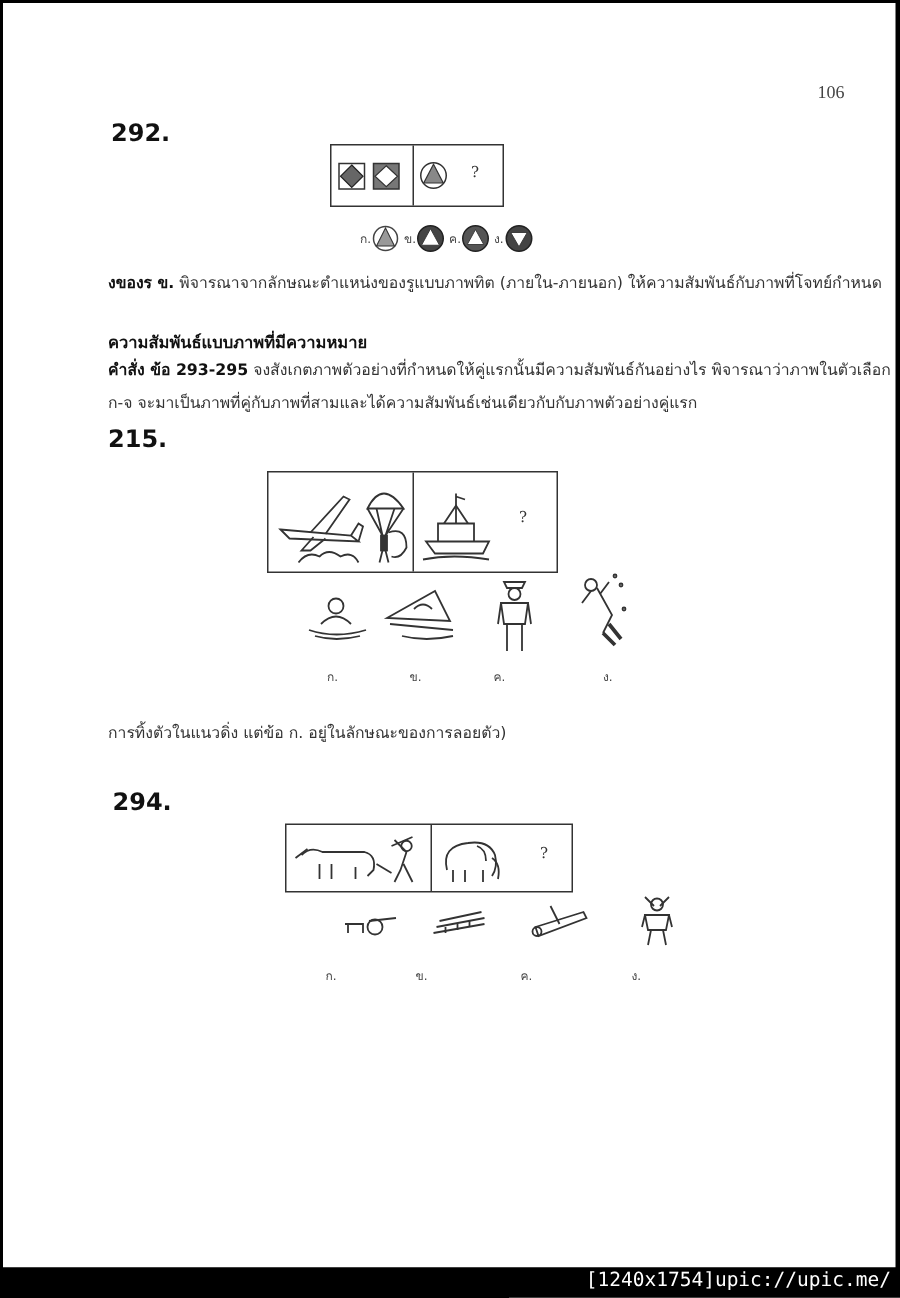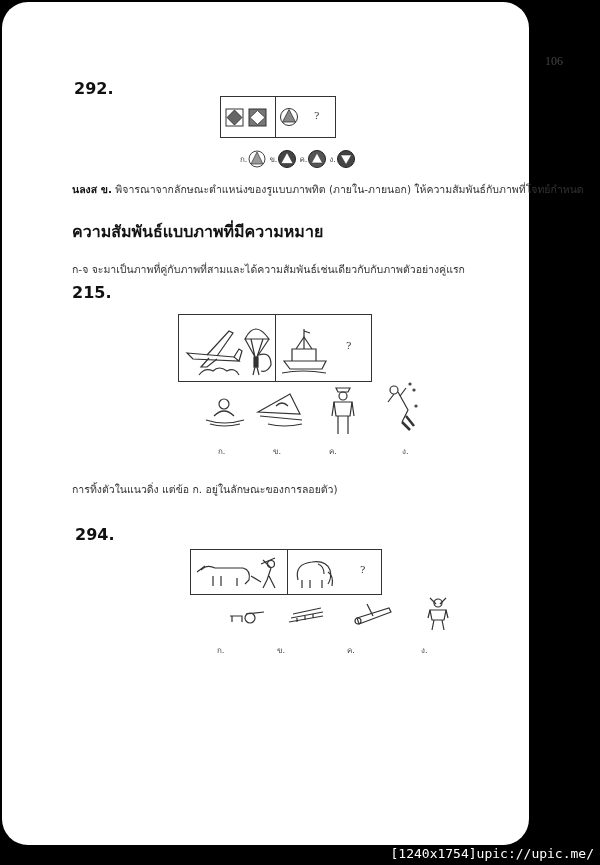--- a/index.html
+++ b/index.html
@@ -1,30 +1,29 @@
 <!DOCTYPE html>
 <html><head>
   <meta charset="utf-8">
   <style>
     html, body { margin: 0; padding: 0; }
     body {
       width: 600px; height: 865px; background: #000; position: relative; overflow: hidden;
       font-family: "DejaVu Sans", "Liberation Sans", sans-serif; color: #222;
     }
     .page {
-      position: absolute; left: 2px; top: 2px; width: 527px; height: 843px;
+      position: absolute; left: 2px; top: 2px; width: 595px; height: 843px;
       background: #fff;
-      border-radius: 26px;
     }
     .abs { position: absolute; }
     .page-num { left: 543px; top: 52px; font-family: "Liberation Serif", "DejaVu Serif", serif; font-size: 12px; color: #444; }
     .qnum { font-size: 16px; font-weight: bold; color: #111; }
     .txt { font-size: 10.5px; color: #333; white-space: nowrap; line-height: 16px; }
     .txt b { color: #111; }
-    .heading { font-size: 16px; font-weight: bold; color: #111; white-space: nowrap; }
+    .heading { font-size: 11px; font-weight: bold; color: #111; white-space: nowrap; }
 
     
     .fig-box { border: 1.2px solid #333; background: #fff; display: flex; }
     .fig-box .cell { position: relative; height: 100%; }
     .fig-box .cell + .cell { border-left: 1.2px solid #333; }
     .qmark { position: absolute; font-size: 10px; color: #333; font-family: "DejaVu Serif", serif; }
 
     .opt-label { font-size: 8px; color: #444; font-family: "DejaVu Sans", sans-serif; }
     .sketch { stroke: #333; fill: none; stroke-width: 1.2; }
     .bottom-bar {
@@ -91,25 +90,28 @@
     <div style="display:flex; align-items:center;">
       <span class="opt-label">ง.</span>
       <svg width="20" height="20" viewBox="0 0 20 20">
         <circle cx="10" cy="10" r="8.5" fill="#444" stroke="#222" stroke-width="1"></circle>
         <polygon points="4.5,6 15.5,6 10,15.5" fill="#fff" stroke="#333" stroke-width="0.6"></polygon>
       </svg>
     </div>
   </div>
 
   <div class="abs txt" style="left:70px; top:179px;">
-    <b>นลงส ข.</b><span> พิจารณาจากลักษณะตำแหน่งของรูแบบภาพทิต (ภายใน-ภายนอก) ให้ความสัมพันธ์กับภาพที่โจทย์กำหนด</span>
+    <b>งของร ข.</b><span> พิจารณาจากลักษณะตำแหน่งของรูแบบภาพทิต (ภายใน-ภายนอก) ให้ความสัมพันธ์กับภาพที่โจทย์กำหนด</span>
   </div>
 
   <div class="abs heading" style="left:70px; top:217px;">ความสัมพันธ์แบบภาพที่มีความหมาย</div>
 
+  <div class="abs txt" style="left:70px; top:237px;">
+    <b>คำสั่ง ข้อ 293-295</b><span> จงสังเกตภาพตัวอย่างที่กำหนดให้คู่แรกนั้นมีความสัมพันธ์กันอย่างไร พิจารณาว่าภาพในตัวเลือก</span>
+  </div>
   <div class="abs txt" style="left:70px; top:259px;">ก-จ จะมาเป็นภาพที่คู่กับภาพที่สามและได้ความสัมพันธ์เช่นเดียวกับกับภาพตัวอย่างคู่แรก</div>
 
   <div class="abs qnum" style="left:70px; top:281px;">215.</div>
 
   <div class="abs fig-box" style="left:176px; top:312px; width:192px; height:66px;">
     <div class="cell" style="width:96px;">
       <svg width="96" height="66" viewBox="0 0 96 66">
         <g class="sketch">
           <path d="M8 38 L55 42 L60 46 L14 44 Z"></path>
           <path d="M28 40 L50 16 L54 18 L38 41"></path>

